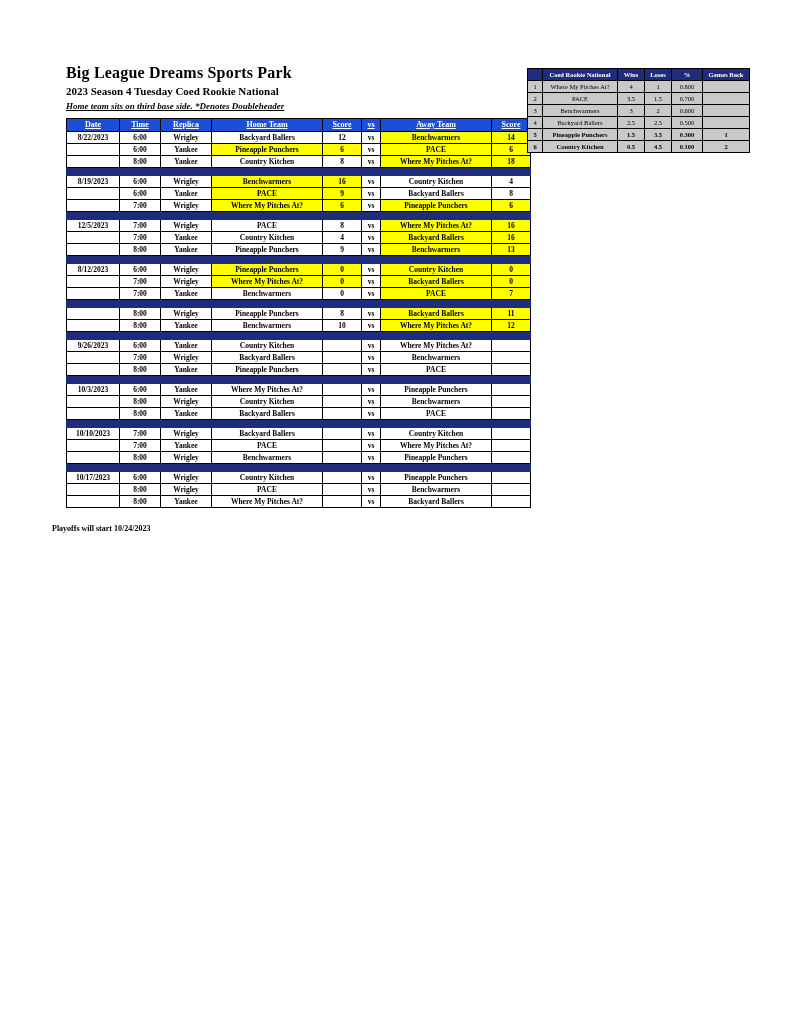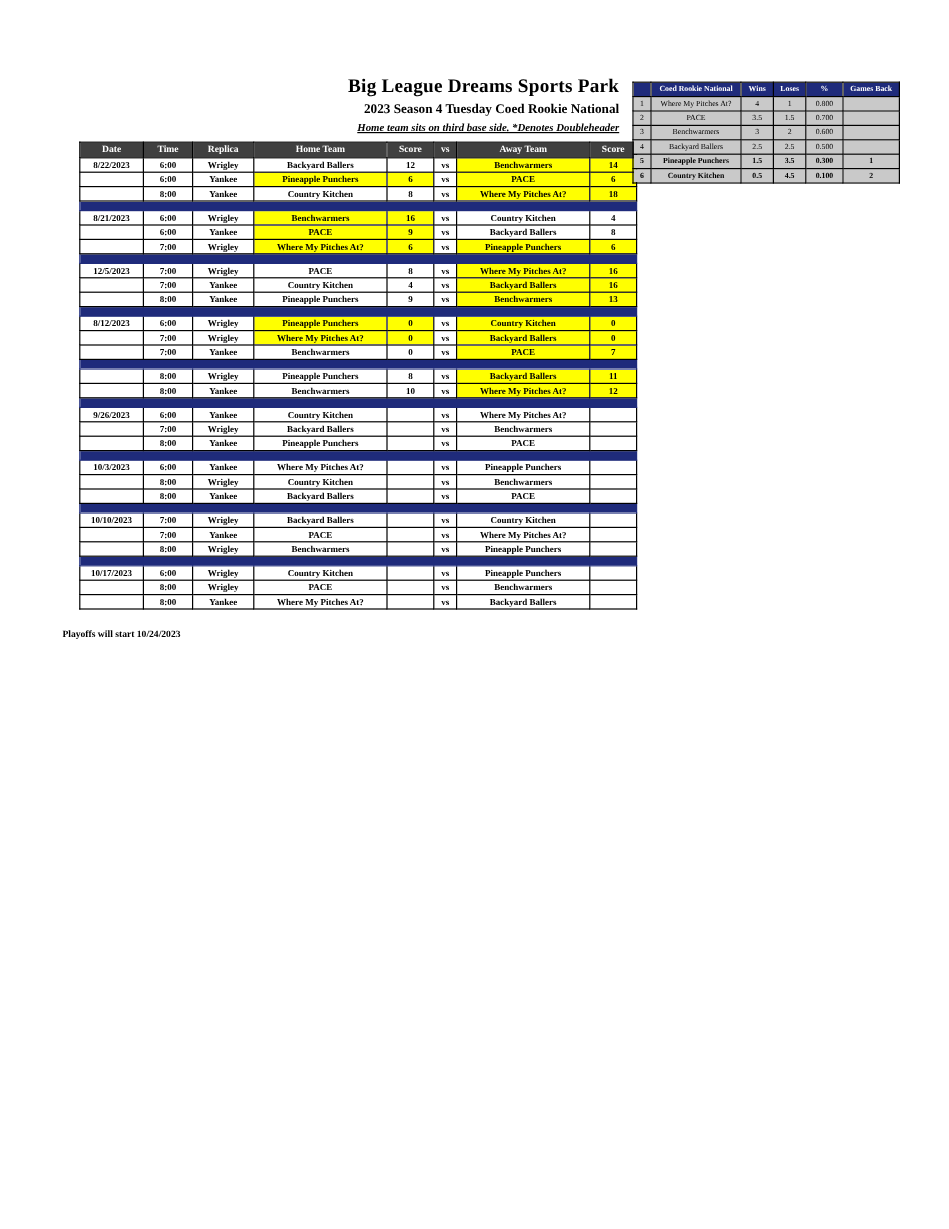--- a/index.html
+++ b/index.html
@@ -20,21 +20,21 @@
     width: 791px;
     height: 1024px;
   }
 
   
   .title-block {
     position: absolute;
     left: 66px;
     top: 64px;
     width: 450px;
-    text-align: right;
+    text-align: left;
   }
   .title-main {
     font-family: "Liberation Serif", serif;
     font-weight: bold;
     font-size: 16px;
     letter-spacing: 0.2px;
     margin: 0;
   }
   .title-sub {
     font-family: "Liberation Serif", serif;
@@ -66,24 +66,25 @@
     font-weight: bold;
     font-family: "Liberation Serif", serif;
     height: 11px;
     line-height: 10px;
     padding: 0;
     text-align: center;
     overflow: hidden;
     white-space: nowrap;
   }
   .schedule thead td {
-    background: #404040;
+    background: #1d4ed8;
     color: #ffffff;
     height: 12px;
     font-size: 8px;
+    text-decoration: underline;
   }
   .c-date   { width: 52px; }
   .c-time   { width: 40px; }
   .c-field  { width: 50px; }
   .c-home   { width: 110px; }
   .c-score  { width: 38px; }
   .c-vs     { width: 18px; font-size: 6px; font-weight: normal; }
   .c-away   { width: 110px; }
   .c-score2 { width: 38px; }
 
@@ -192,21 +193,21 @@
           <td class="c-home">Country Kitchen</td>
           <td class="c-score">8</td>
           <td class="c-vs">vs</td>
           <td class="c-away hl">Where My Pitches At?</td>
           <td class="c-score2 hl">18</td>
         </tr>
         <tr class="sep">
           <td colspan="8"></td>
         </tr>
         <tr>
-          <td class="c-date">8/21/2023</td>
+          <td class="c-date">8/19/2023</td>
           <td class="c-time">6:00</td>
           <td class="c-field">Wrigley</td>
           <td class="c-home hl">Benchwarmers</td>
           <td class="c-score hl">16</td>
           <td class="c-vs">vs</td>
           <td class="c-away">Country Kitchen</td>
           <td class="c-score2">4</td>
         </tr>
         <tr>
           <td class="c-date"></td>

